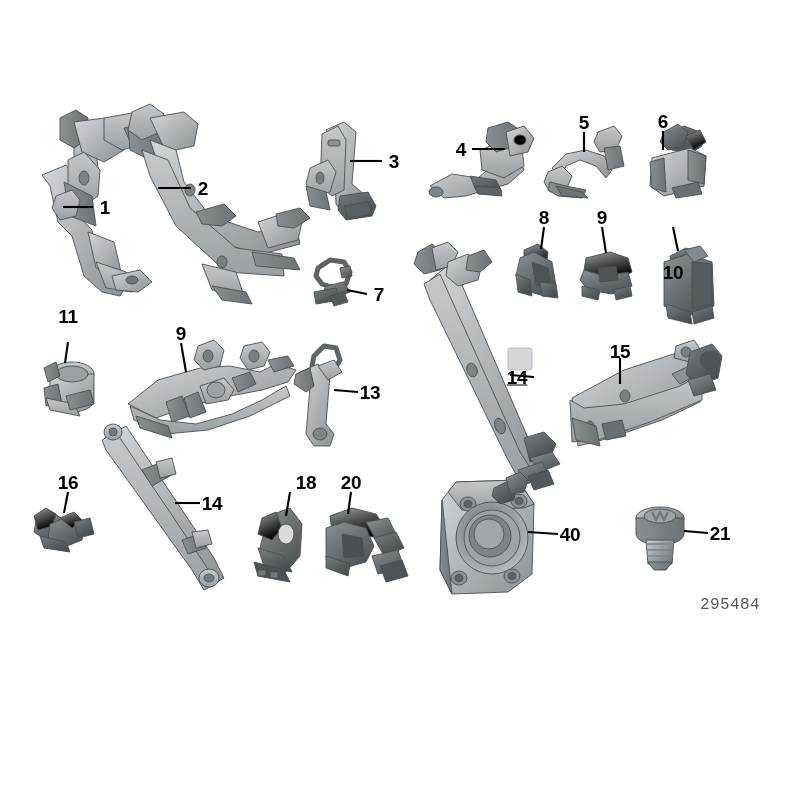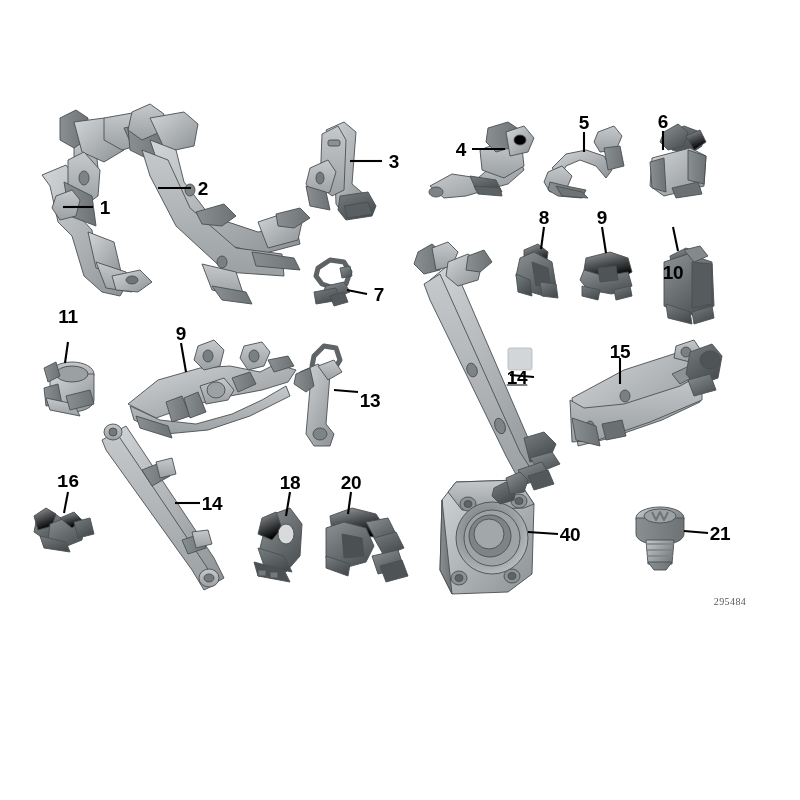--- a/index.html
+++ b/index.html
@@ -23,22 +23,22 @@
     color:#000000;
     line-height:1;
     letter-spacing:-0.3px;
     white-space:nowrap;
     user-select:none;
   }
   #drawing-number{
     position:absolute;
     left:730px;top:596px;
     transform:translateX(-50%);
-    font-family:Liberation Serif, serif;
-    font-size:10px;
+    font-family:Liberation Mono, monospace;
+    font-size:16px;
     color:#555a5e;
     letter-spacing:0.4px;
     white-space:nowrap;
   }
   #footer-bar{
     position:absolute;left:0;top:700px;width:800px;height:100px;
     background:#ffffff;
   }
 </style>
 </head>
@@ -366,26 +366,26 @@
       <div class="callout" style="left: 394px; top: 161px; transform: translate(-50%, -50%);">3</div>
       <div class="callout" style="left: 461px; top: 149px; transform: translate(-50%, -50%);">4</div>
       <div class="callout" style="left: 584px; top: 122px; transform: translate(-50%, -50%);">5</div>
       <div class="callout" style="left: 663px; top: 121px; transform: translate(-50%, -50%);">6</div>
       <div class="callout" style="left: 379px; top: 294px; transform: translate(-50%, -50%);">7</div>
       <div class="callout" style="left: 544px; top: 217px; transform: translate(-50%, -50%);">8</div>
       <div class="callout" style="left: 602px; top: 217px; transform: translate(-50%, -50%);">9</div>
       <div class="callout" style="left: 673px; top: 228px; transform: translate(-50%, -50%); margin-top: 44px;">10</div>
       <div class="callout" style="left: 68px; top: 316px; transform: translate(-50%, -50%);">11</div>
       <div class="callout" style="left: 181px; top: 333px; transform: translate(-50%, -50%);">9</div>
-      <div class="callout" style="left: 370px; top: 400px; transform: translate(-50%, -50%);">13</div>
+      <div class="callout" style="left: 370px; top: 392px; transform: translate(-50%, -50%);">13</div>
       <div class="callout" style="left: 517px; top: 377px; transform: translate(-50%, -50%); text-decoration: underline;">14</div>
       <div class="callout" style="left: 620px; top: 344px; transform: translate(-50%, -50%); margin-top: 7px;">15</div>
-      <div class="callout" style="left: 68px; top: 482px; transform: translate(-50%, -50%); font-family: Liberation Mono, monospace;">16</div>
+      <div class="callout" style="left: 68px; top: 482px; transform: translate(-50%, -50%);">16</div>
       <div class="callout" style="left: 212px; top: 503px; transform: translate(-50%, -50%);">14</div>
-      <div class="callout" style="left: 290px; top: 482px; transform: translate(-50%, -50%);">18</div>
+      <div class="callout" style="left: 306px; top: 482px; transform: translate(-50%, -50%);">18</div>
       <div class="callout" style="left: 351px; top: 482px; transform: translate(-50%, -50%);">20</div>
       <div class="callout" style="left: 570px; top: 534px; transform: translate(-50%, -50%);">40</div>
       <div class="callout" style="left: 720px; top: 533px; transform: translate(-50%, -50%);">21</div>
     </div>
 
   <div id="drawing-number">295484</div>
 </div>
 
 <div id="footer-bar">
 

